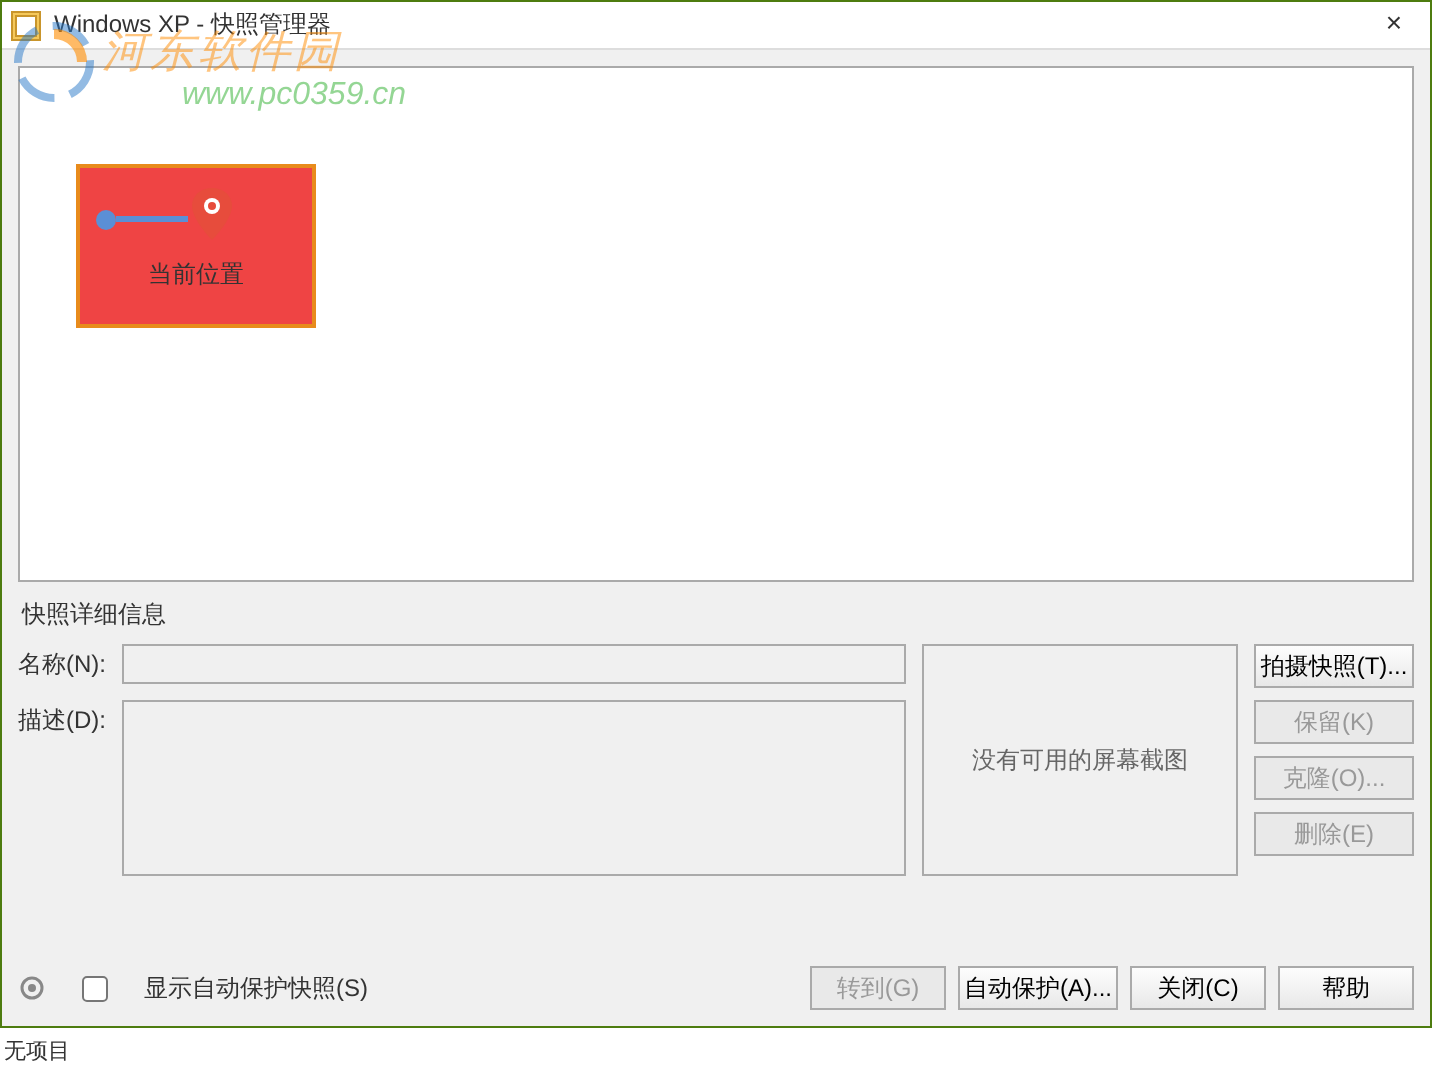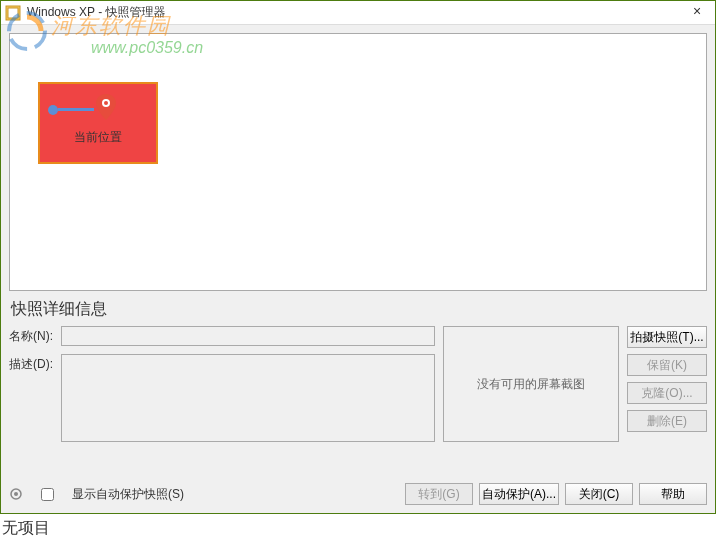--- a/index.html
+++ b/index.html
@@ -18,39 +18,39 @@
 
 .tree-panel { margin: 8px; background: #fff; border: 1px solid #aaa; height: 258px; position: relative; overflow: hidden; }
 .snap-node { position: absolute; left: 28px; top: 48px; width: 120px; height: 82px; border: 2px solid #e88b1c; background: #ef4444; padding: 4px; }
 .snap-arrow { display: flex; align-items: center; margin: 6px 0 4px 4px; }
 .snap-arrow .dot { width: 10px; height: 10px; background: #5b8fd6; border-radius: 50%; }
 .snap-arrow .line { width: 36px; height: 3px; background: #5b8fd6; }
 .snap-arrow .pin { margin-left: 2px; }
 .snap-label { text-align: center; margin-top: 4px; font-size: 12px; color: #333; }
 
 .details-section { margin: 0 8px; }
-.details-title { font-size: 16px; color: #333; margin: 4px 0 6px 2px; }
+.details-title { font-size: 12px; color: #333; margin: 4px 0 6px 2px; }
 .details-row { display: flex; margin-bottom: 8px; }
 .details-body { display: flex; gap: 8px; }
 .details-left { flex: 1; }
 .field-label { width: 52px; font-size: 12px; color: #333; padding-top: 2px; }
 .name-input { flex: 1; height: 20px; border: 1px solid #aaa; background: #f0f0f0; padding: 0 4px; font-size: 12px; }
 .desc-input { flex: 1; height: 88px; border: 1px solid #aaa; background: #f0f0f0; padding: 4px; font-size: 12px; resize: none; }
-.screenshot-box { width: 176px; height: 116px; border: 1px solid #aaa; background: #f0f0f0; display: flex; align-items: center; justify-content: center; font-size: 12px; color: #666; }
+.screenshot-box { width: 158px; height: 116px; border: 1px solid #aaa; background: #f0f0f0; display: flex; align-items: center; justify-content: center; font-size: 12px; color: #666; }
 .right-buttons { width: 80px; display: flex; flex-direction: column; gap: 6px; }
 .btn { height: 22px; border: 1px solid #aaa; background: linear-gradient(#fdfdfd,#e8e8e8); font-size: 12px; cursor: pointer; padding: 0 2px; }
 .btn:disabled, .btn.disabled { color: #999; cursor: default; background: #e9e9e9; }
 
 .bottom-bar { position: absolute; left: 8px; right: 8px; bottom: 8px; display: flex; align-items: center; gap: 6px; }
 .bottom-bar .left { display: flex; align-items: center; gap: 18px; flex: 1; }
 .gear-icon { width: 14px; height: 14px; display: inline-flex; align-items: center; justify-content: center; }
 .chk { width: 13px; height: 13px; }
 .bottom-bar .btn { min-width: 68px; }
 
-.status { position: absolute; left: 2px; top: 518px; font-size: 16px; color: #333; }
+.status { position: absolute; left: 2px; top: 518px; font-size: 11px; color: #333; }
 </style>
 </head>
 <body>
 
 <div class="window">
 
   <div class="titlebar">
     <span class="app-icon">
       <svg width="16" height="16" viewBox="0 0 16 16">
           <rect x="1" y="1" width="14" height="14" fill="#f5c85a" stroke="#c9952b"></rect>

